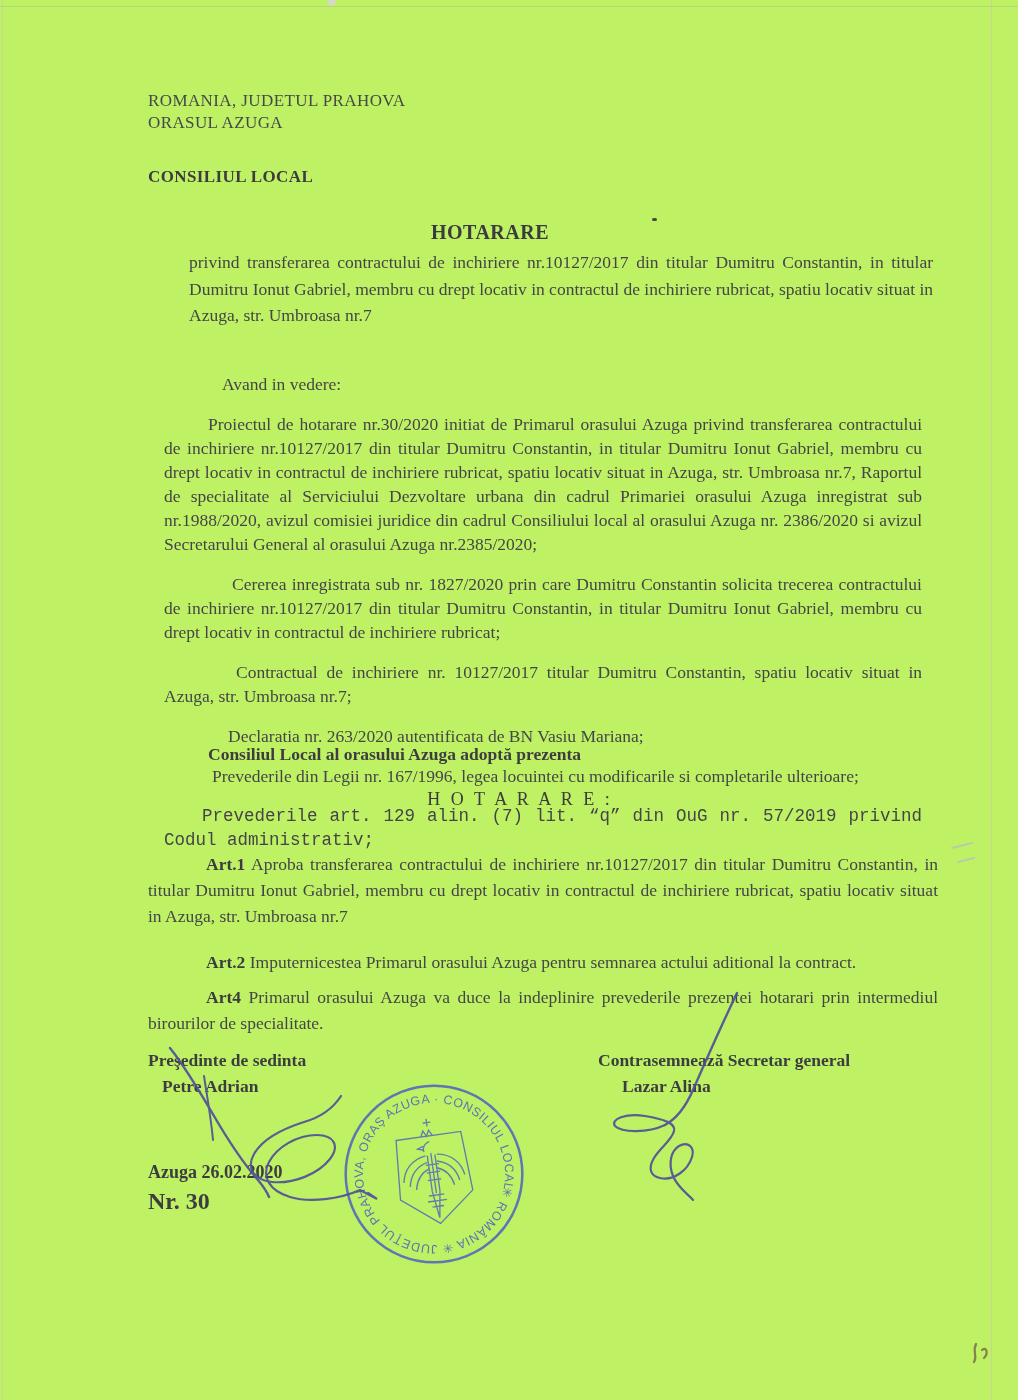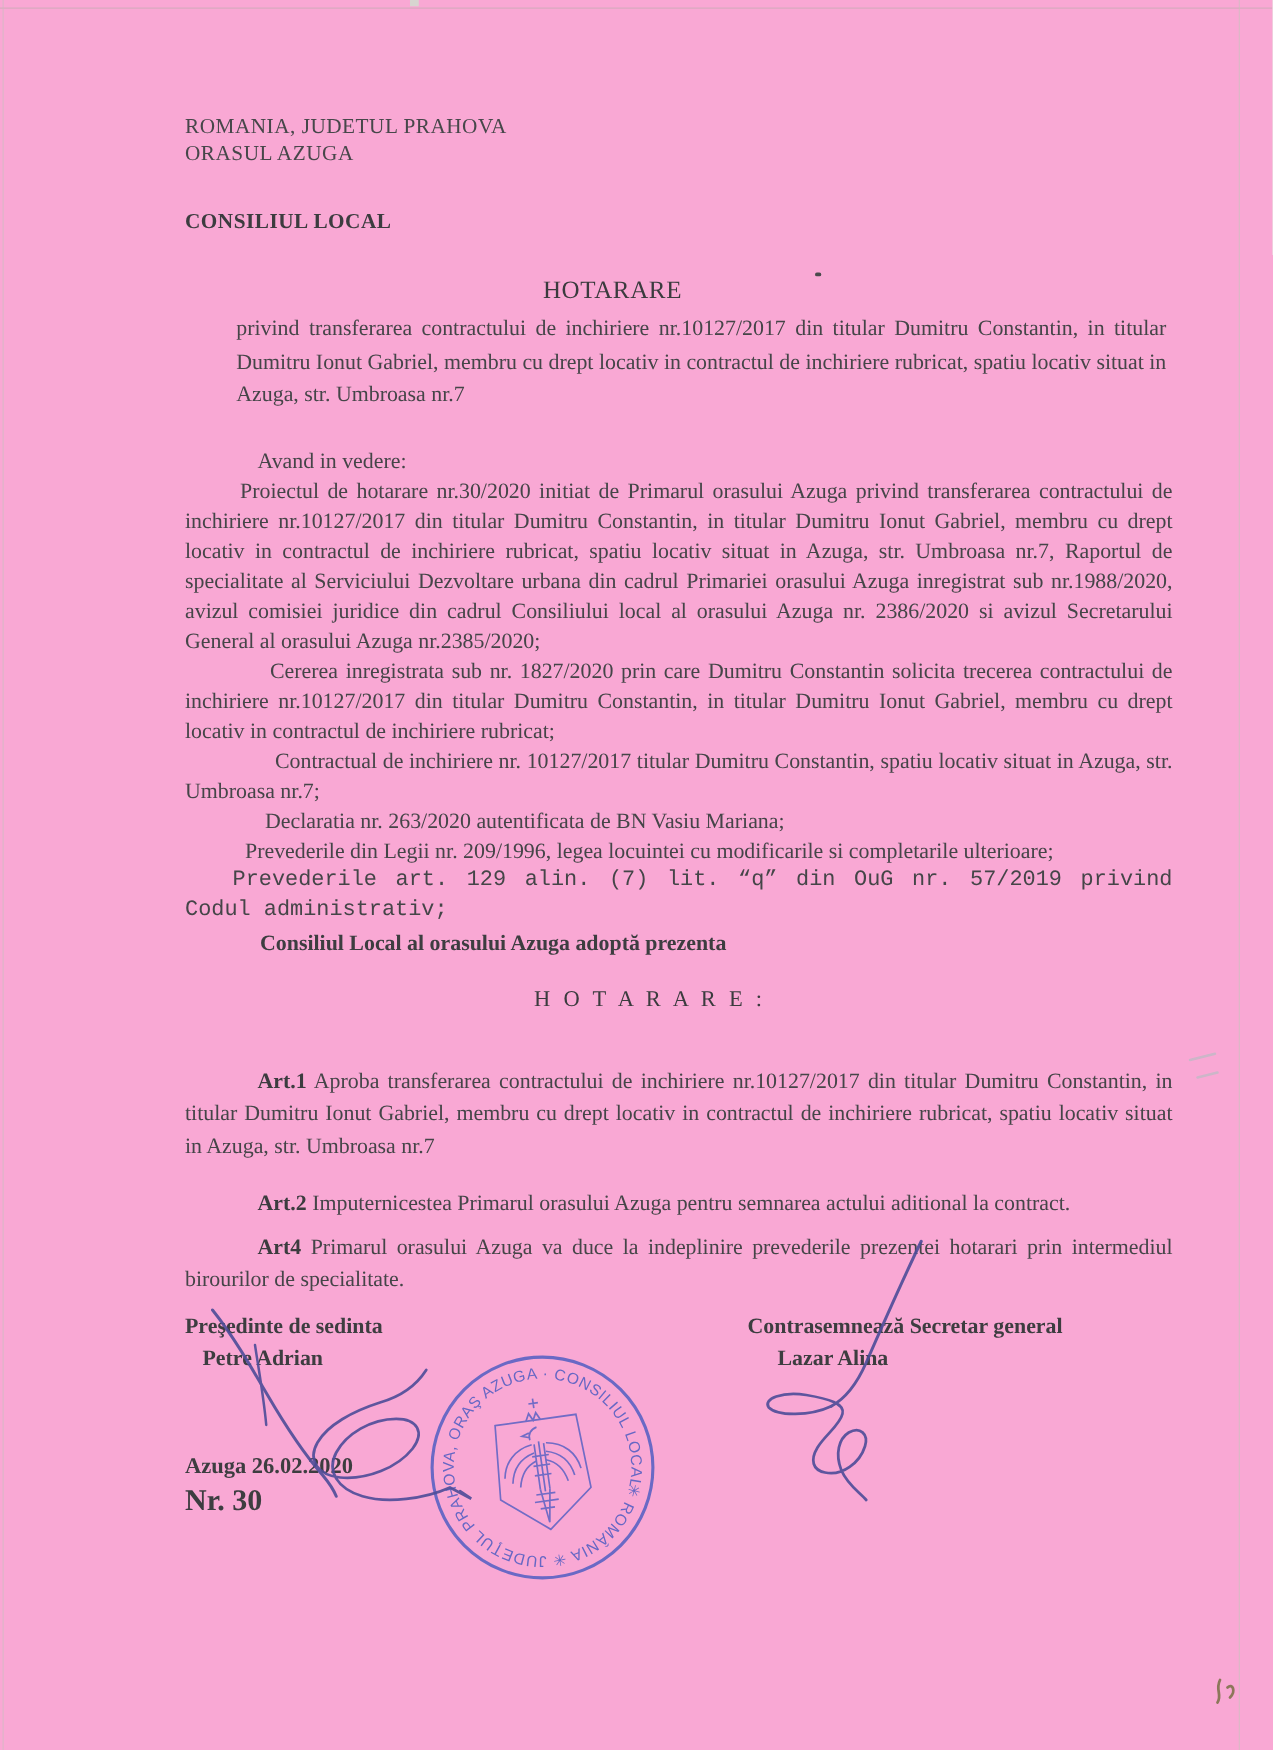--- a/index.html
+++ b/index.html
@@ -1,45 +1,45 @@
 <!DOCTYPE html>
 <html><head>
 <meta charset="utf-8">
 <style>
   html,body{margin:0;padding:0;background:#e9e8e4;}
   .page{
     position:relative;
     width:1018px;height:1400px;
     margin:0 auto;
-    background:#f9a8d4;
+    background:#bef264;
     overflow:hidden;
     font-family:"Liberation Serif","DejaVu Serif",serif;
     color:#454548;
   }
   
   .edge-top{position:absolute;left:0;top:6px;width:1018px;height:1px;background:rgba(175,173,167,.45);}
   .edge-left{position:absolute;left:2px;top:0;width:1px;height:1400px;background:rgba(195,193,187,.5);}
   .fold-line{position:absolute;left:991px;top:0;width:1px;height:1400px;background:rgba(198,194,186,.55);}
   .notch{position:absolute;left:328px;top:0;width:7px;height:5px;background:#d7d5d0;}
   .speck-dot{position:absolute;left:652px;top:218px;width:5px;height:3px;background:#4a4a4c;border-radius:2px;}
 
   .hdr{position:absolute;left:148px;top:90px;font-size:17px;line-height:22px;letter-spacing:.4px;color:#47474a;}
   .hdr .b{font-weight:bold;color:#3c3c3f;margin-top:32px;}
 
   .doc-title{
     position:absolute;left:340px;top:221px;width:300px;
-    text-align:center;font-weight:normal;font-size:20px;color:#3b3b3e;letter-spacing:.5px;
+    text-align:center;font-weight:bold;font-size:20px;color:#3b3b3e;letter-spacing:.5px;
   }
   .doc-subtitle{
     position:absolute;left:189px;top:249px;width:744px;
     font-size:17.5px;line-height:26.5px;text-align:justify;
   }
 
   .preamble{position:absolute;left:148px;top:356px;width:790px;font-size:17.5px;line-height:24px;}
-  .preamble p{margin:0;text-align:justify;}
+  .preamble p{margin:16px;text-align:justify;}
   .ind-a{text-indent:58px;}
   .ind-b{text-indent:44px;}
   .ind-c{text-indent:68px;}
   .ind-d{text-indent:72px;}
   .ind-e{text-indent:64px;}
   .ind-f{text-indent:48px;}
   .ind-g{text-indent:38px;font-family:Liberation Mono, monospace;}
 
   .adoption{position:absolute;left:208px;top:744px;font-size:17.5px;font-weight:bold;color:#3d3d40;}
   .operative{
@@ -85,21 +85,21 @@
 
   <div class="doc-title">HOTARARE</div>
   <div class="doc-subtitle">privind transferarea contractului de inchiriere nr.10127/2017 din titular Dumitru Constantin, in titular Dumitru Ionut Gabriel, membru cu drept locativ in contractul de inchiriere rubricat, spatiu locativ situat in Azuga, str. Umbroasa  nr.7</div>
 
   <div class="preamble">
     <p class="ind-a">Avand in vedere:</p>
     <p class="ind-b">Proiectul de hotarare nr.30/2020 initiat de Primarul orasului Azuga privind transferarea contractului de inchiriere nr.10127/2017 din titular Dumitru Constantin, in titular Dumitru Ionut Gabriel, membru cu drept locativ in contractul de inchiriere rubricat, spatiu locativ situat in Azuga, str. Umbroasa  nr.7, Raportul de specialitate al Serviciului Dezvoltare urbana din cadrul Primariei orasului Azuga inregistrat sub nr.1988/2020, avizul comisiei juridice din cadrul Consiliului local al orasului Azuga nr. 2386/2020 si avizul Secretarului General al orasului Azuga nr.2385/2020;</p>
     <p class="ind-c">Cererea inregistrata sub nr. 1827/2020 prin care Dumitru Constantin solicita trecerea contractului de inchiriere nr.10127/2017 din titular Dumitru Constantin, in titular Dumitru Ionut Gabriel, membru cu drept locativ in contractul de inchiriere rubricat;</p>
     <p class="ind-d">Contractual de inchiriere nr. 10127/2017 titular Dumitru Constantin, spatiu locativ situat in Azuga, str. Umbroasa  nr.7;</p>
     <p class="ind-e">Declaratia nr. 263/2020 autentificata de BN Vasiu Mariana;</p>
-    <p class="ind-f">Prevederile din Legii nr. 209/1996, legea locuintei cu modificarile si completarile ulterioare;</p>
+    <p class="ind-f">Prevederile din Legii nr. 167/1996, legea locuintei cu modificarile si completarile ulterioare;</p>
     <p class="ind-g">Prevederile art. 129 alin. (7) lit. “q” din OuG nr. 57/2019 privind Codul administrativ;</p>
   </div>
 
   <div class="adoption">Consiliul Local al orasului Azuga adoptă prezenta</div>
   <div class="operative">H O T A R A R E :</div>
 
   <p class="article a1"><span class="lbl">Art.1</span> <span>Aproba transferarea contractului de inchiriere nr.10127/2017 din titular Dumitru Constantin, in titular Dumitru Ionut Gabriel, membru cu drept locativ in contractul de inchiriere rubricat, spatiu locativ situat in Azuga, str. Umbroasa  nr.7</span></p>
   <p class="article a2"><span class="lbl">Art.2</span> <span>Imputernicestea Primarul orasului Azuga pentru semnarea actului aditional la contract.</span></p>
   <p class="article a3"><span class="lbl">Art4</span> <span>Primarul orasului Azuga  va duce la indeplinire prevederile prezentei hotarari prin intermediul birourilor de specialitate.</span></p>
 

